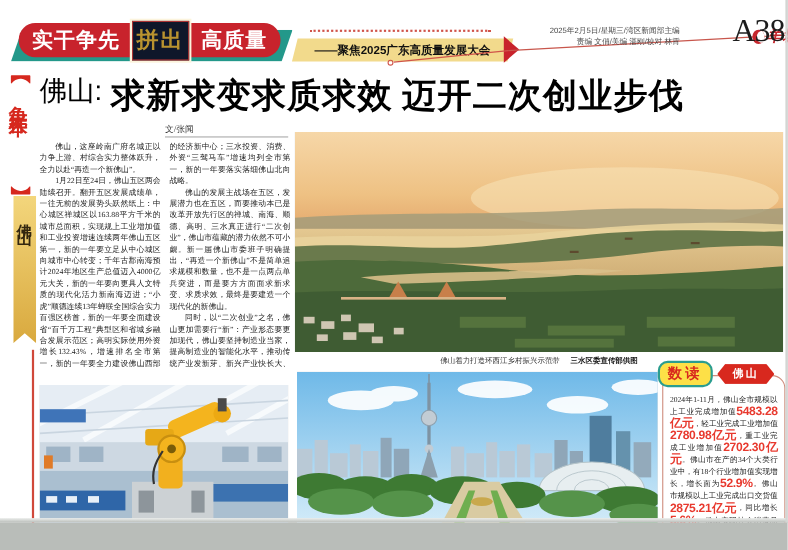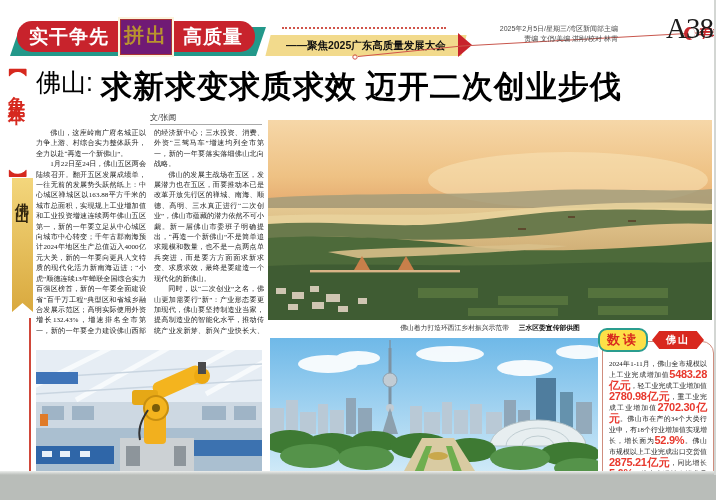--- a/index.html
+++ b/index.html
@@ -11,23 +11,23 @@
 
   
   .masthead{position:absolute;left:0;top:0;width:716px;height:60px;}
   .banner-teal{position:absolute;left:10px;top:27px;width:256px;height:29px;background:#23988a;
                clip-path:polygon(10px 0,100% 0,calc(100% - 10px) 100%,0 100%);}
   .banner-red{position:absolute;left:17px;top:21px;width:238px;height:31px;background:#c8232c;
               border-radius:15px;display:flex;align-items:center;justify-content:space-between;
               padding:0 12px;box-sizing:border-box;}
   .banner-word{color:#fff;font-weight:900;font-size:19px;letter-spacing:1px;
                font-family:"Liberation Sans",sans-serif;white-space:nowrap;}
-  .banner-pin{background:#701a75;border:1px solid #a33;color:#b9932f;font-weight:900;
+  .banner-pin{background:#0f172a;border:1px solid #a33;color:#b9932f;font-weight:900;
               font-size:20px;line-height:1;padding:7px 3px;margin:0 2px;letter-spacing:2px;
-              font-family:Liberation Mono, monospace;box-shadow:0 0 0 2px #fcf4dd;white-space:nowrap;}
+              font-family:Liberation Serif, serif;box-shadow:0 0 0 2px #fcf4dd;white-space:nowrap;}
   .ribbon{position:absolute;left:268px;top:35px;width:196px;height:21px;background:#f2da8c;
           transform:skewX(-14deg);display:flex;align-items:center;justify-content:center;}
   .ribbon-inner{transform:skewX(14deg);font-size:10.5px;font-weight:700;color:#111;
                 font-family:"Liberation Sans",sans-serif;white-space:nowrap;}
   .ribbon-flag{position:absolute;left:458px;top:33px;width:0;height:0;
                border-top:12px solid transparent;border-bottom:12px solid transparent;
                border-left:14px solid #c8232c;}
   .dotline{position:absolute;left:282px;top:27px;width:164px;border-top:2px dotted #d0544a;}
   .dates{position:absolute;left:468px;top:24px;width:150px;text-align:right;
          font-size:7px;line-height:9.5px;color:#4a4a4a;font-family:"Liberation Sans",sans-serif;}

